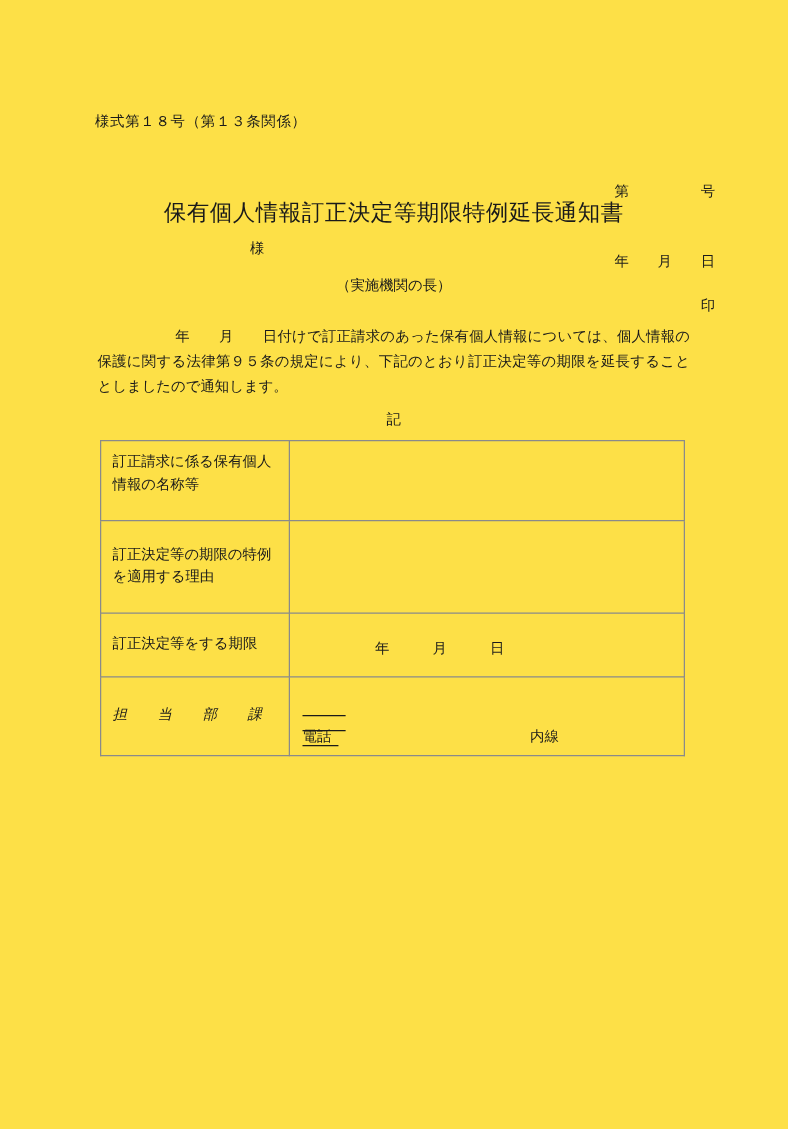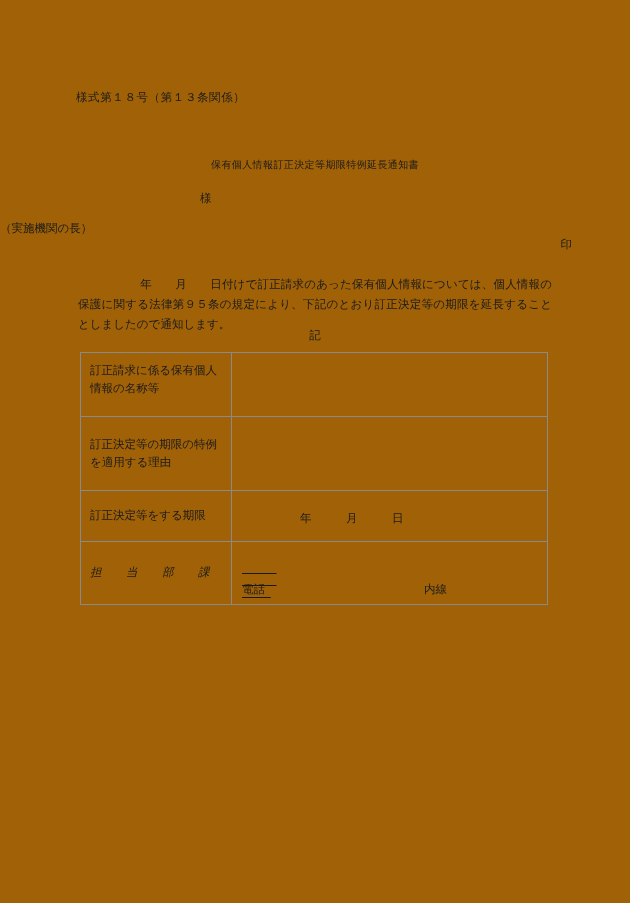--- a/index.html
+++ b/index.html
@@ -12,21 +12,21 @@
     width: 630px;
     height: 903px;
     position: relative;
     font-family: "Liberation Serif", "DejaVu Serif", serif;
     color: #1a1a1a;
     -webkit-font-smoothing: antialiased;
   }
   .page {
     position: absolute;
     inset: 0;
-    background: #a16207;
+    background: #fde047;
   }
 
   
   .form-number {
     position: absolute;
     left: 76px;
     top: 90px;
     font-size: 11.5px;
     letter-spacing: 0.6px;
     white-space: nowrap;
@@ -43,56 +43,56 @@
     white-space: pre;
   }
 
   
   .doc-title {
     position: absolute;
     left: 0;
     right: 0;
     top: 158px;
     text-align: center;
-    font-size: 10px;
+    font-size: 18px;
     letter-spacing: 0.4px;
     white-space: nowrap;
   }
 
   
   .addressee {
     position: absolute;
     left: 200px;
     top: 191px;
     font-size: 11.5px;
     white-space: pre;
   }
 
   
   .issuer {
     position: absolute;
     left: 0;
     right: 0;
     top: 221px;
-    text-align: left;
+    text-align: center;
     font-size: 11.5px;
     white-space: nowrap;
   }
   .seal-mark {
     position: absolute;
     right: 58px;
     top: 237px;
     font-size: 11.5px;
   }
 
   
   .body-text {
     position: absolute;
     left: 78px;
-    top: 275px;
+    top: 261px;
     width: 474px;
     font-size: 11.5px;
     line-height: 1.72;
     text-align: justify;
     text-justify: inter-ideograph;
   }
   .body-text .indent {
     display: inline-block;
     width: 62px;
   }
@@ -169,20 +169,24 @@
     text-align: right;
   }
 </style>
 </head>
 <body>
 
 <div class="page">
 
   <div class="form-number">様式第１８号（第１３条関係）</div>
 
+  <div class="doc-meta">
+    <div>第　　　　　号</div>
+    <div>年　　月　　日</div>
+  </div>
 
   <div class="doc-title">保有個人情報訂正決定等期限特例延長通知書</div>
 
   <div class="addressee">様</div>
 
   <div class="issuer">（実施機関の長）</div>
 
   <div class="seal-mark">印</div>
 
   <div class="body-text">

